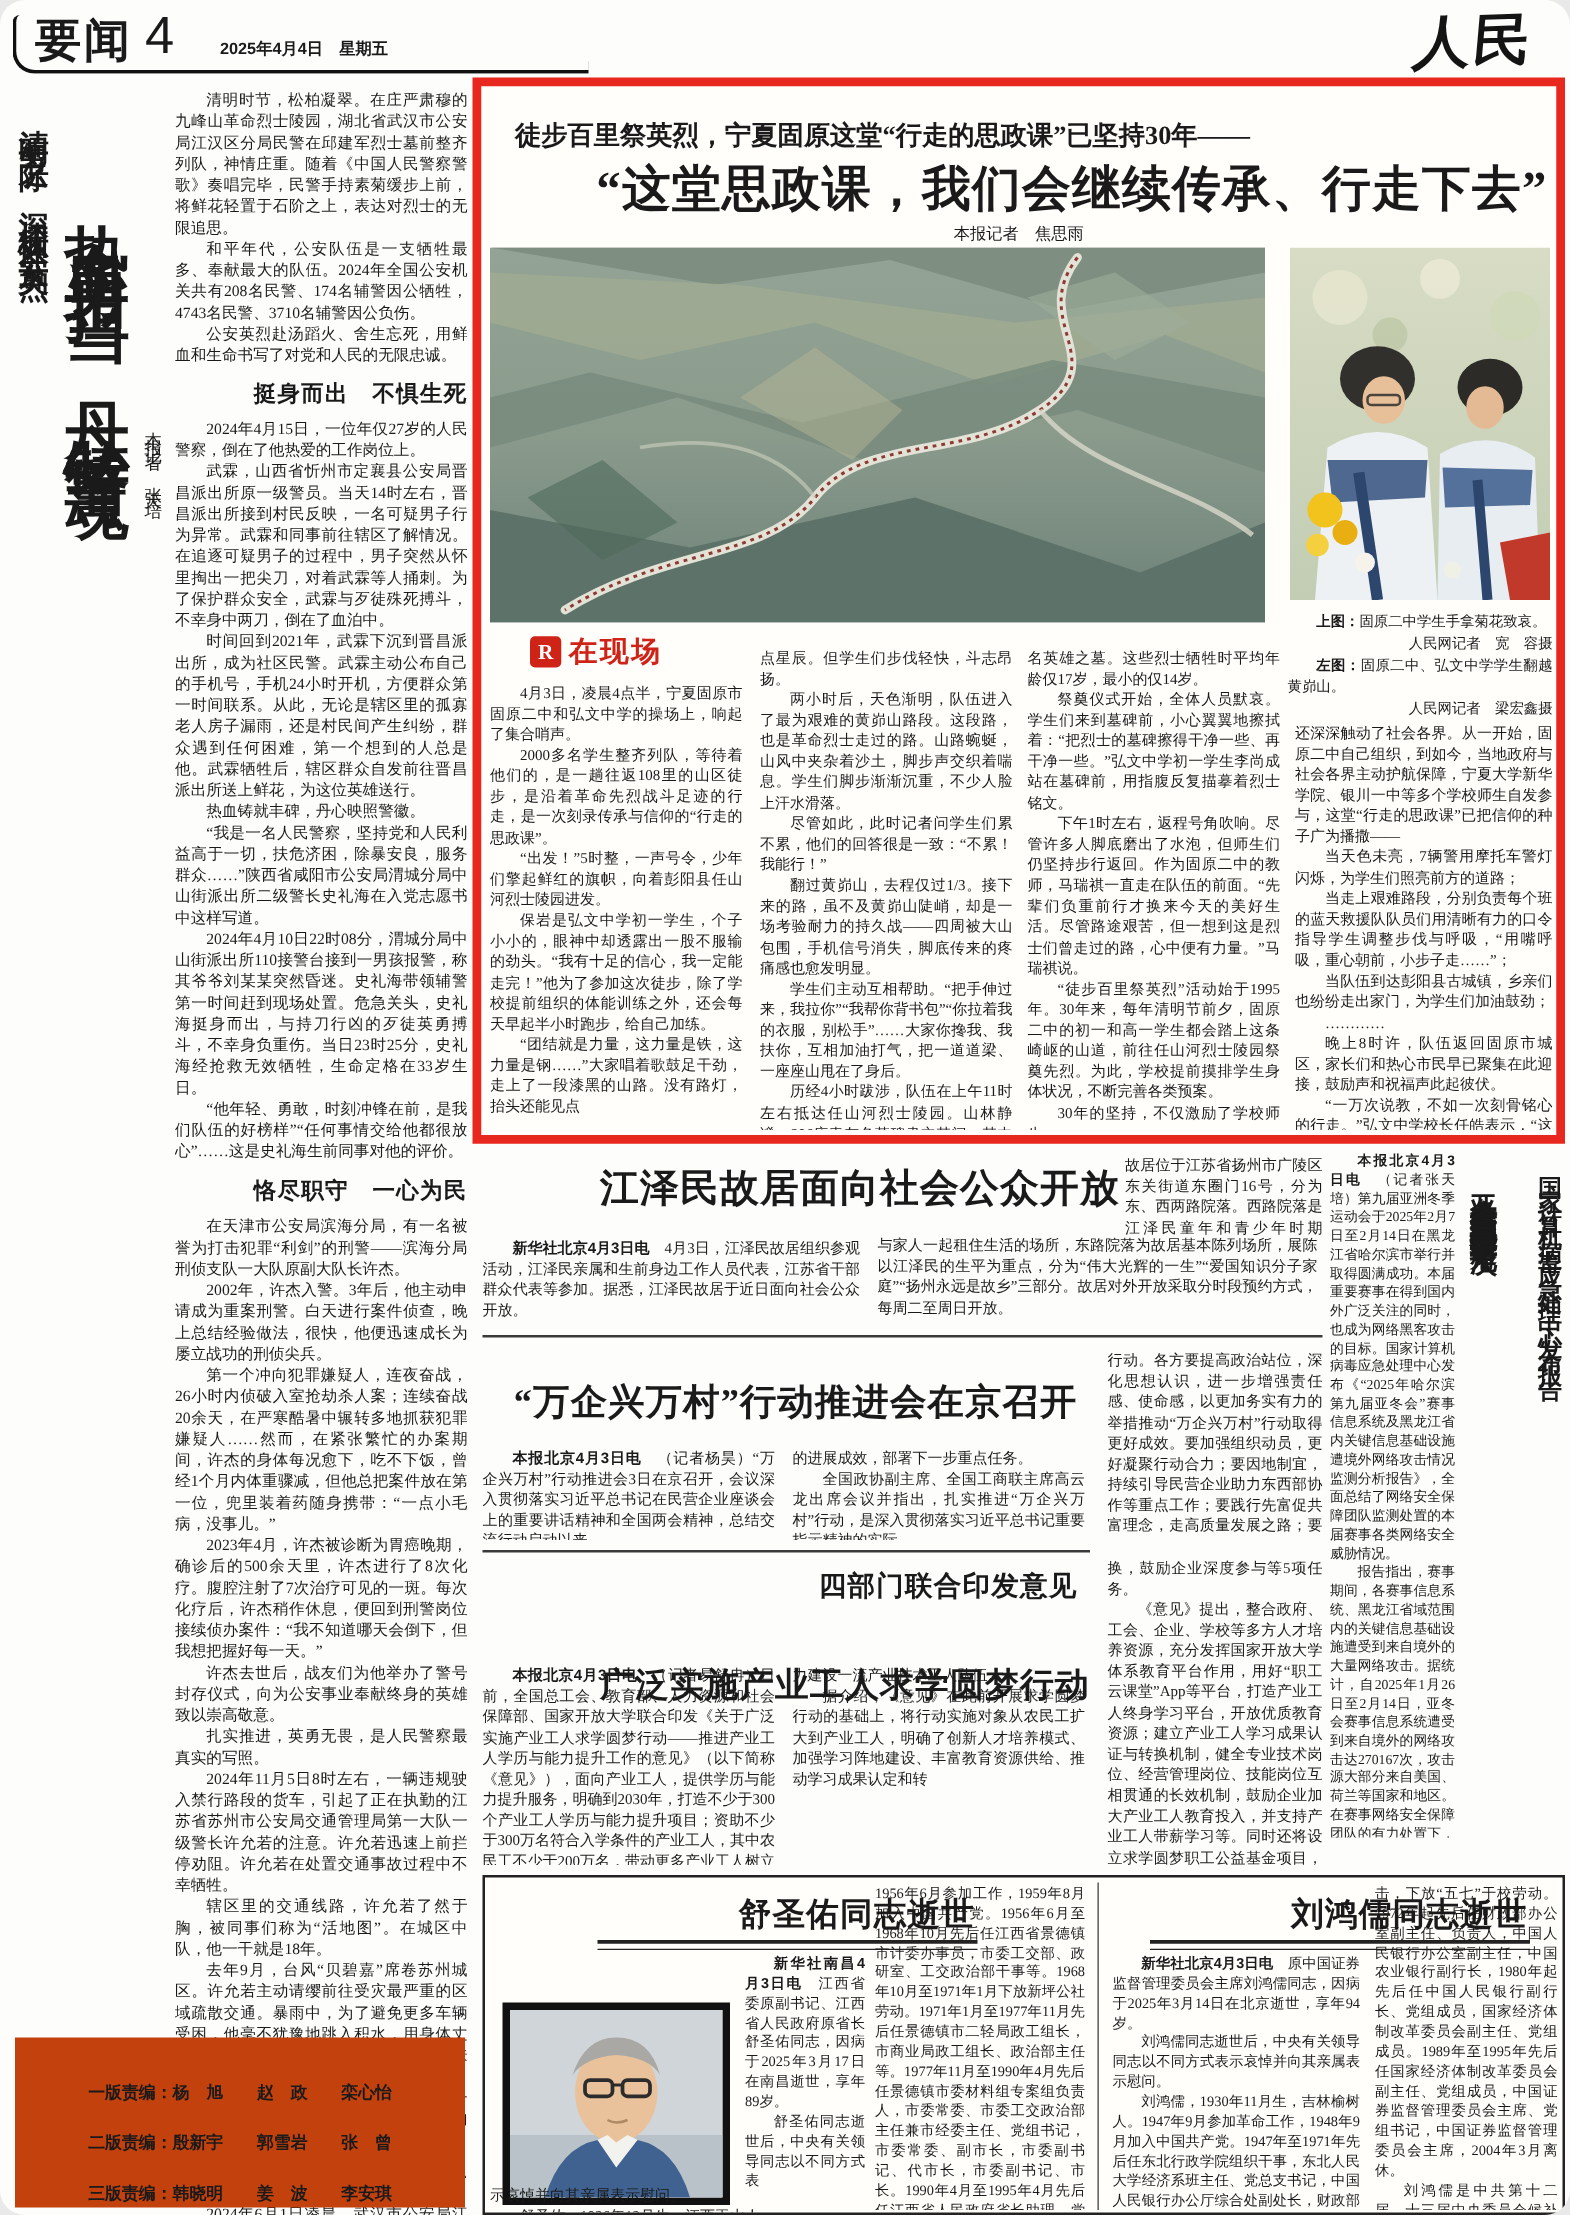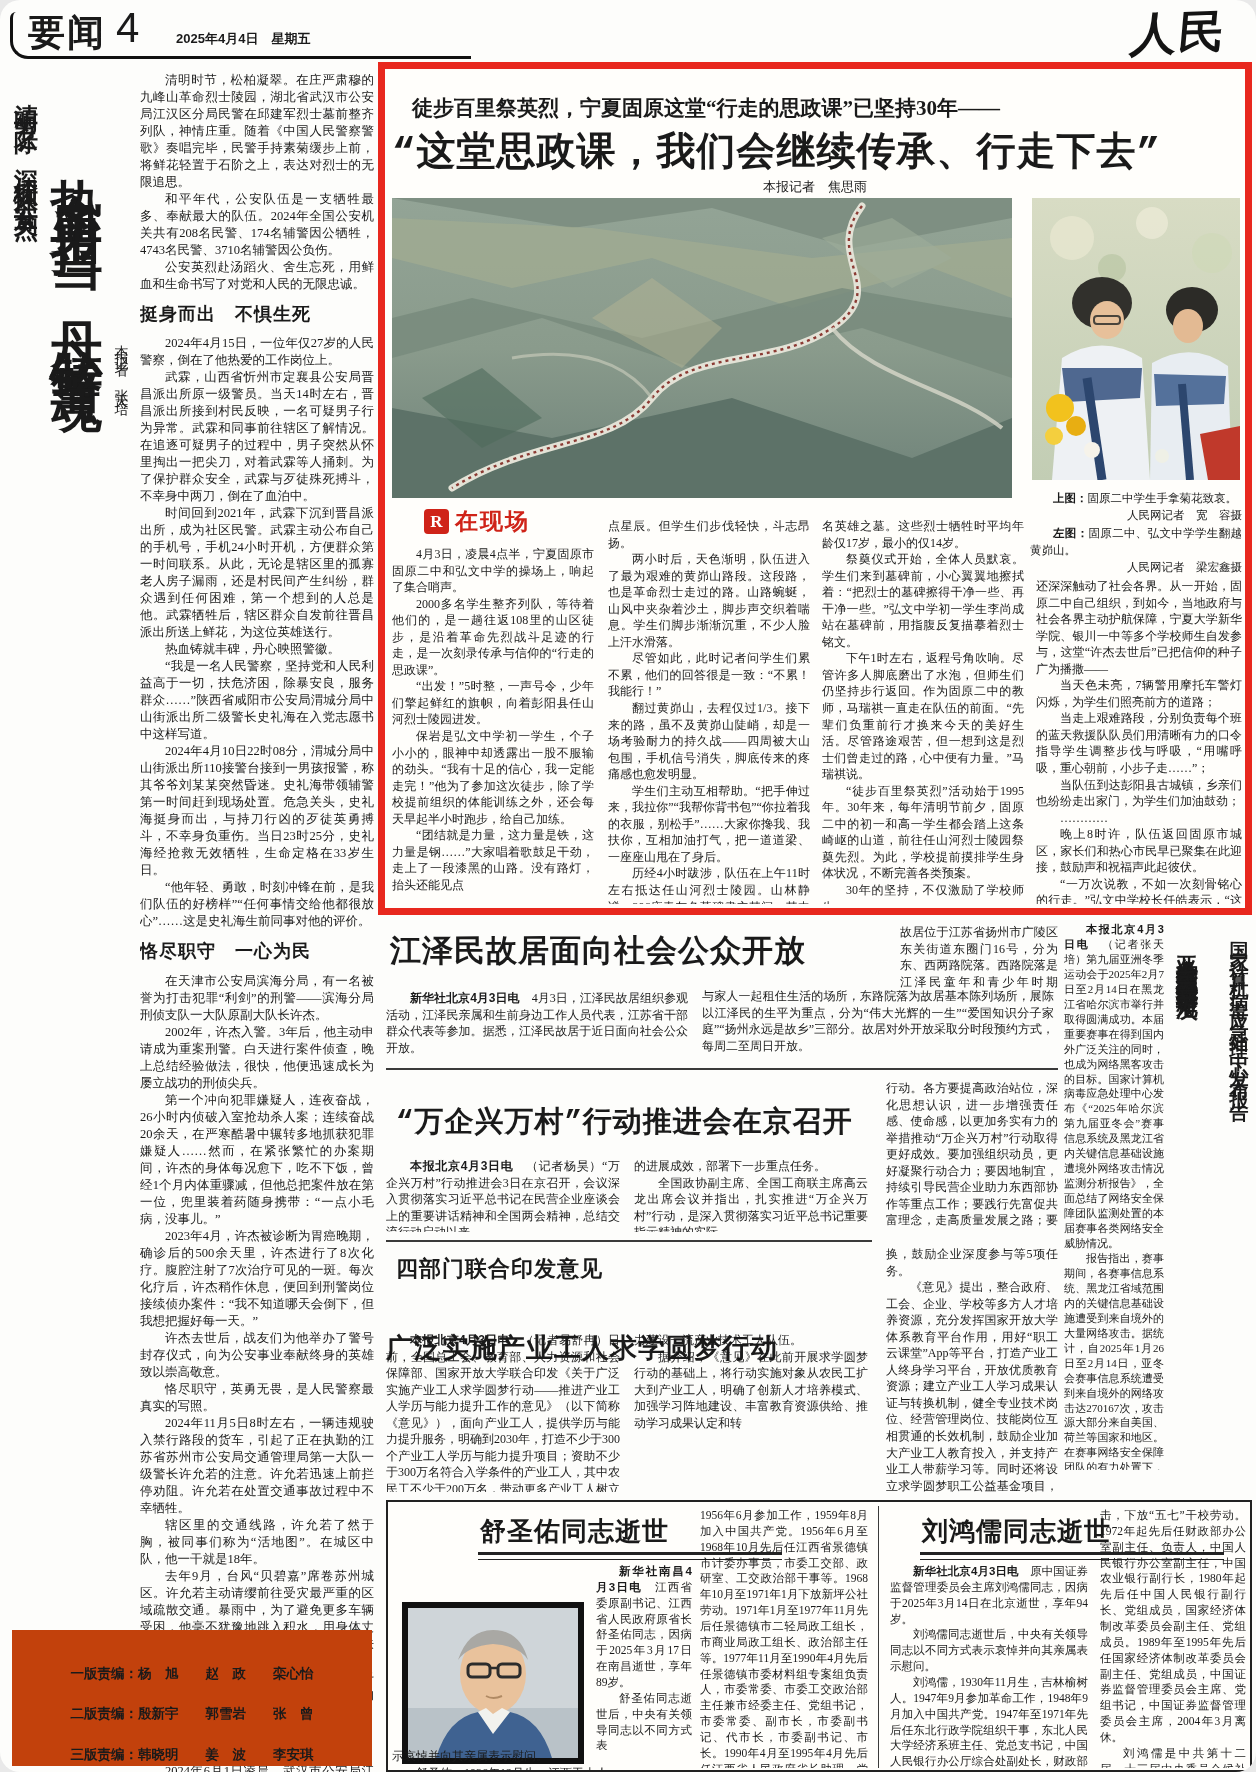--- a/index.html
+++ b/index.html
@@ -5,21 +5,21 @@
   html,body{margin:0;padding:0;background:#e9e9e9;}
   #page{position:relative;width:1256px;height:1772px;background:#fdfdfb;margin:0 auto;
         font-family:"Liberation Serif","DejaVu Serif",serif;color:#1a1a1a;overflow:hidden;border-radius:20px;}
   .abs{position:absolute;}
   .sans{font-family:"Liberation Sans","DejaVu Sans",sans-serif;}
   .jtext{font-size:12px;line-height:1.38;text-align:justify;overflow:hidden;}
   .jtext p{margin:0;text-indent:2em;}
   .jtext p.cont{text-indent:0;}
   .jtext p.credit{text-align:right;text-indent:0;}
   .jtext b{font-family:"Liberation Sans","DejaVu Sans",sans-serif;font-weight:700;}
-  .headline{font-family:Liberation Mono, monospace;font-weight:700;text-align:left;letter-spacing:1px;}
+  .headline{font-family:Liberation Serif, serif;font-weight:700;text-align:right;letter-spacing:1px;}
   .vtext{writing-mode:vertical-rl;text-orientation:upright;}
   .rule{background:#3a3a3a;}
   .double-rule{border-top:3px solid #222;border-bottom:1px solid #222;height:4px;}
   
   #header-bracket{left:10px;top:12px;width:458px;height:44px;border-left:3px solid #111;
      border-bottom:3px solid #111;border-bottom-left-radius:18px;border-top-left-radius:6px;}
   #masthead{left:1128px;top:2px;font-size:46px;font-weight:700;transform:skewX(-7deg) rotate(-2deg);
      letter-spacing:2px;color:#141414;}
   
   #feature-box{left:378px;top:62px;width:874px;height:853px;border:7px solid #e8281e;background:#fffefb;box-sizing:border-box;}
@@ -64,21 +64,21 @@
           <p>2024年4月10日22时08分，渭城分局中山街派出所110接警台接到一男孩报警，称其爷爷刘某某突然昏迷。史礼海带领辅警第一时间赶到现场处置。危急关头，史礼海挺身而出，与持刀行凶的歹徒英勇搏斗，不幸身负重伤。当日23时25分，史礼海经抢救无效牺牲，生命定格在33岁生日。</p>
           <p>“他年轻、勇敢，时刻冲锋在前，是我们队伍的好榜样”“任何事情交给他都很放心”……这是史礼海生前同事对他的评价。</p>
         </div>
       <div class="headline" style="font-size:18px;margin:10px 0 8px;">恪尽职守　一心为民</div>
       <div>
           <p>在天津市公安局滨海分局，有一名被誉为打击犯罪“利剑”的刑警——滨海分局刑侦支队一大队原副大队长许杰。</p>
           <p>2002年，许杰入警。3年后，他主动申请成为重案刑警。白天进行案件侦查，晚上总结经验做法，很快，他便迅速成长为屡立战功的刑侦尖兵。</p>
           <p>第一个冲向犯罪嫌疑人，连夜奋战，26小时内侦破入室抢劫杀人案；连续奋战20余天，在严寒酷暑中辗转多地抓获犯罪嫌疑人……然而，在紧张繁忙的办案期间，许杰的身体每况愈下，吃不下饭，曾经1个月内体重骤减，但他总把案件放在第一位，兜里装着药随身携带：“一点小毛病，没事儿。”</p>
           <p>2023年4月，许杰被诊断为胃癌晚期，确诊后的500余天里，许杰进行了8次化疗。腹腔注射了7次治疗可见的一斑。每次化疗后，许杰稍作休息，便回到刑警岗位接续侦办案件：“我不知道哪天会倒下，但我想把握好每一天。”</p>
           <p>许杰去世后，战友们为他举办了警号封存仪式，向为公安事业奉献终身的英雄致以崇高敬意。</p>
-          <p>恪尽职守，英勇无畏，是人民警察最真实的写照。</p>
+          <p>扎实推进，英勇无畏，是人民警察最真实的写照。</p>
           <p>2024年11月5日8时左右，一辆违规驶入禁行路段的货车，引起了正在执勤的江苏省苏州市公安局交通管理局第一大队一级警长许允若的注意。许允若迅速上前拦停劝阻。许允若在处置交通事故过程中不幸牺牲。</p>
           <p>辖区里的交通线路，许允若了然于胸，被同事们称为“活地图”。在城区中队，他一干就是18年。</p>
           <p>去年9月，台风“贝碧嘉”席卷苏州城区。许允若主动请缨前往受灾最严重的区域疏散交通。暴雨中，为了避免更多车辆受困，他毫不犹豫地跳入积水，用身体丈量水深。连续12个小时的奋战，他的皮肤因泡水而惨白浮肿。</p>
           <p>“既然干了交警，就把交警的活儿干好！”许允若的话，简单纯粹，他用自己的一生来兑现。</p>
         </div>
       <div class="headline" style="font-size:18px;margin:10px 0 8px;">英雄之志　薪火相传</div>
       <div>
           <p>2024年6月1日凌晨，武汉市公安局江汉区分局汉兴街汉兴派出所原副所长邱建军带队处置一起持刀滋事重大警情时，发生嫌疑人拒捕。为保护群众安全，邱建军不幸身中15刀，最终经抢救无效壮烈牺牲。</p>
         </div>
     </div>
@@ -178,21 +178,21 @@
       <p>历经4小时跋涉，队伍在上午11时左右抵达任山河烈士陵园。山林静谧，396座青灰色墓碑肃立其间，其中158座为无</p>
     </div>
   <div class="abs jtext" style="left:822px;top:518px;width:202px;height:386px;">
       <p class="cont">名英雄之墓。这些烈士牺牲时平均年龄仅17岁，最小的仅14岁。</p>
       <p>祭奠仪式开始，全体人员默哀。学生们来到墓碑前，小心翼翼地擦拭着：“把烈士的墓碑擦得干净一些、再干净一些。”弘文中学初一学生李尚成站在墓碑前，用指腹反复描摹着烈士铭文。</p>
       <p>下午1时左右，返程号角吹响。尽管许多人脚底磨出了水泡，但师生们仍坚持步行返回。作为固原二中的教师，马瑞祺一直走在队伍的前面。“先辈们负重前行才换来今天的美好生活。尽管路途艰苦，但一想到这是烈士们曾走过的路，心中便有力量。”马瑞祺说。</p>
       <p>“徒步百里祭英烈”活动始于1995年。30年来，每年清明节前夕，固原二中的初一和高一学生都会踏上这条崎岖的山道，前往任山河烈士陵园祭奠先烈。为此，学校提前摸排学生身体状况，不断完善各类预案。</p>
       <p>30年的坚持，不仅激励了学校师生，</p>
     </div>
   <div class="abs jtext" style="left:1036px;top:578px;width:206px;height:326px;">
-      <p class="cont">还深深触动了社会各界。从一开始，固原二中自己组织，到如今，当地政府与社会各界主动护航保障，宁夏大学新华学院、银川一中等多个学校师生自发参与，这堂“许杰去世后”已把信仰的种子广为播撒——</p>
+      <p class="cont">还深深触动了社会各界。从一开始，固原二中自己组织，到如今，当地政府与社会各界主动护航保障，宁夏大学新华学院、银川一中等多个学校师生自发参与，这堂“行走的思政课”已把信仰的种子广为播撒——</p>
       <p>当天色未亮，7辆警用摩托车警灯闪烁，为学生们照亮前方的道路；</p>
       <p>当走上艰难路段，分别负责每个班的蓝天救援队队员们用清晰有力的口令指导学生调整步伐与呼吸，“用嘴呼吸，重心朝前，小步子走……”；</p>
       <p>当队伍到达彭阳县古城镇，乡亲们也纷纷走出家门，为学生们加油鼓劲；</p>
       <p>…………</p>
       <p>晚上8时许，队伍返回固原市城区，家长们和热心市民早已聚集在此迎接，鼓励声和祝福声此起彼伏。</p>
       <p>“一万次说教，不如一次刻骨铭心的行走。”弘文中学校长任皓表示，“这堂思政课，我们会继续传承、行走下去。”</p>
     </div>
 
   <div class="abs headline" style="left:390px;top:930px;width:506px;font-size:31px;">江泽民故居面向社会公众开放</div>
   <div class="abs jtext" style="left:900px;top:924px;width:158px;height:64px;">

